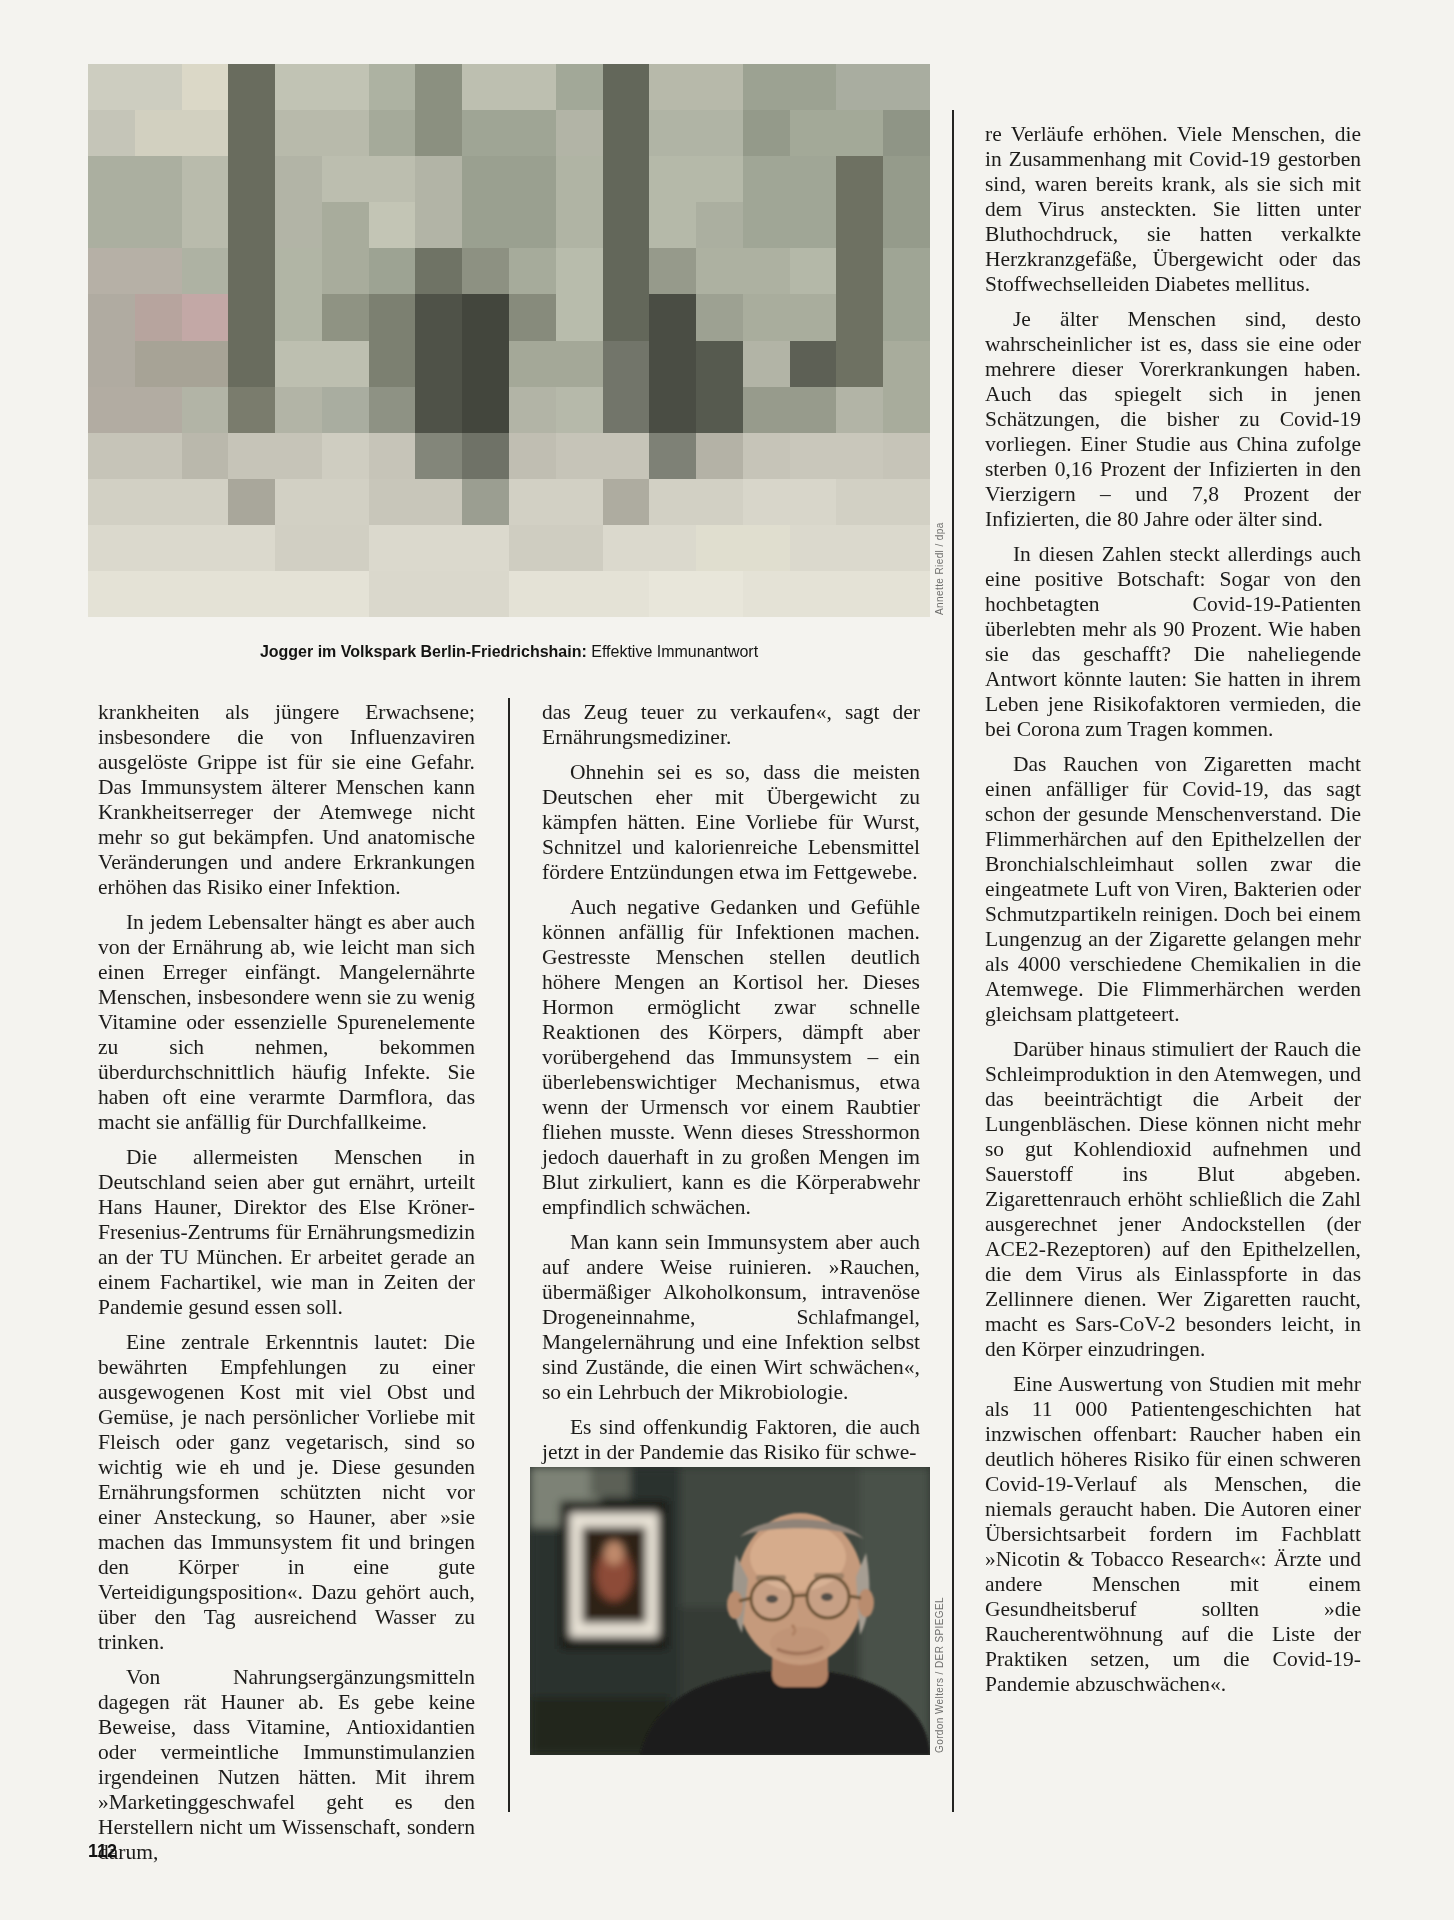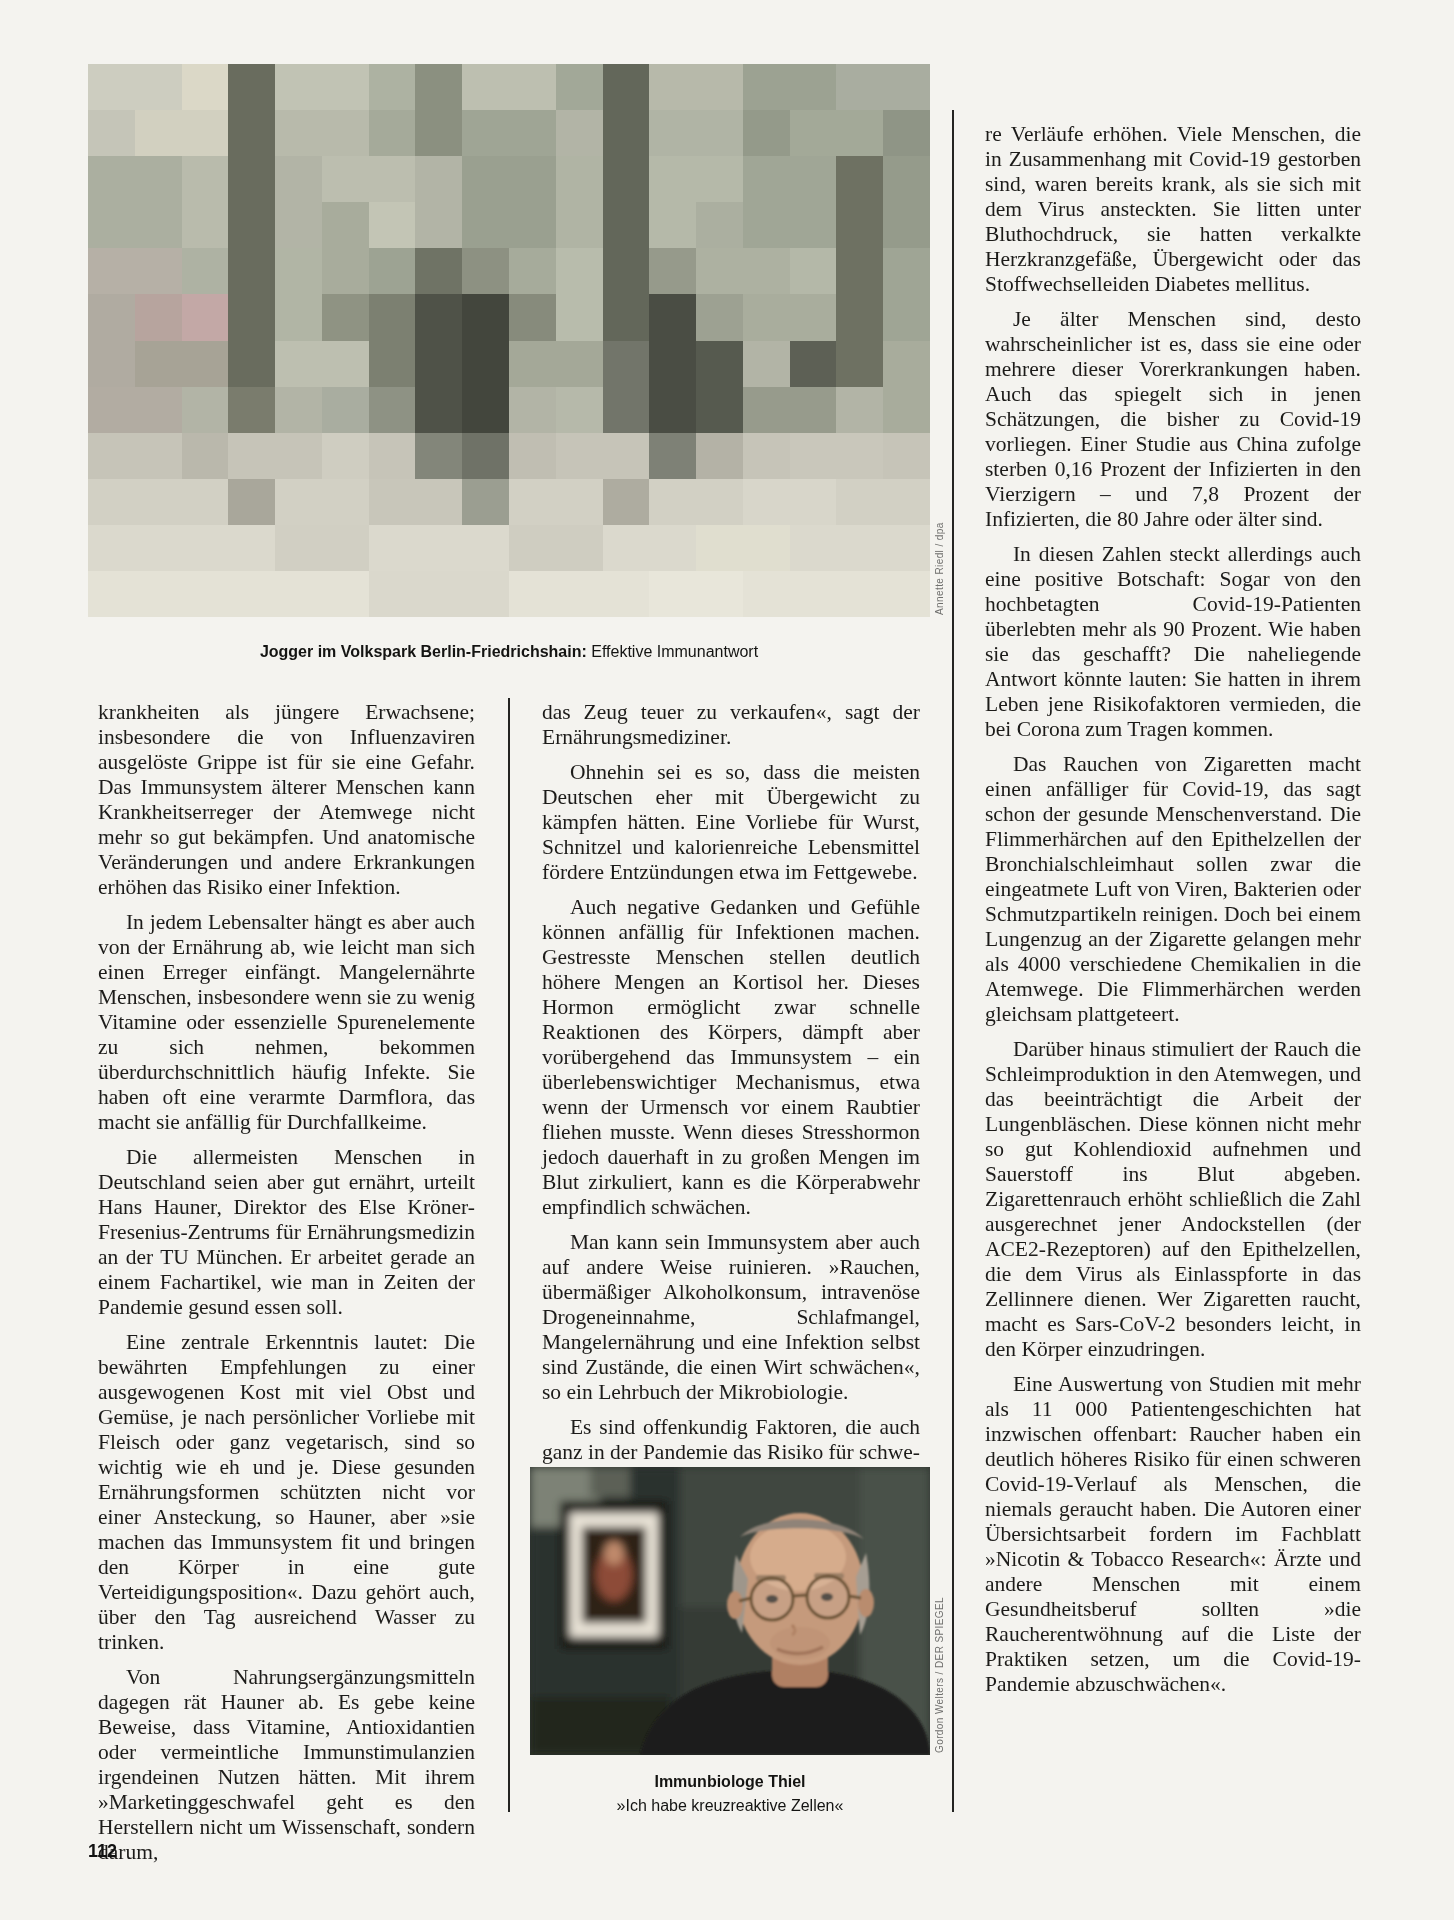--- a/index.html
+++ b/index.html
@@ -162,21 +162,21 @@
       <p>In jedem Lebensalter hängt es aber auch von der Ernährung ab, wie leicht man sich einen Erreger einfängt. Mangelernährte Menschen, insbesondere wenn sie zu wenig Vitamine oder essenzielle Spurenelemente zu sich nehmen, bekommen überdurchschnittlich häufig Infekte. Sie haben oft eine verarmte Darmflora, das macht sie anfällig für Durchfallkeime.</p>
       <p>Die allermeisten Menschen in Deutschland seien aber gut ernährt, urteilt Hans Hauner, Direktor des Else Kröner-Fresenius-Zentrums für Ernährungsmedizin an der TU München. Er arbeitet gerade an einem Fachartikel, wie man in Zeiten der Pandemie gesund essen soll.</p>
       <p>Eine zentrale Erkenntnis lautet: Die bewährten Empfehlungen zu einer ausgewogenen Kost mit viel Obst und Gemüse, je nach persönlicher Vorliebe mit Fleisch oder ganz vegetarisch, sind so wichtig wie eh und je. Diese gesunden Ernährungsformen schützten nicht vor einer Ansteckung, so Hauner, aber »sie machen das Immunsystem fit und bringen den Körper in eine gute Verteidigungsposition«. Dazu gehört auch, über den Tag ausreichend Wasser zu trinken.</p>
       <p>Von Nahrungsergänzungsmitteln dagegen rät Hauner ab. Es gebe keine Beweise, dass Vitamine, Antioxidantien oder vermeintliche Immunstimulanzien irgendeinen Nutzen hätten. Mit ihrem »Marketinggeschwafel geht es den Herstellern nicht um Wissenschaft, sondern darum,</p>
     </div>
   <div class="col col-middle">
       <p>das Zeug teuer zu verkaufen«, sagt der Ernährungsmediziner.</p>
       <p>Ohnehin sei es so, dass die meisten Deutschen eher mit Übergewicht zu kämpfen hätten. Eine Vorliebe für Wurst, Schnitzel und kalorienreiche Lebensmittel fördere Entzündungen etwa im Fettgewebe.</p>
       <p>Auch negative Gedanken und Gefühle können anfällig für Infektionen machen. Gestresste Menschen stellen deutlich höhere Mengen an Kortisol her. Dieses Hormon ermöglicht zwar schnelle Reaktionen des Körpers, dämpft aber vorübergehend das Immunsystem – ein überlebenswichtiger Mechanismus, etwa wenn der Urmensch vor einem Raubtier fliehen musste. Wenn dieses Stresshormon jedoch dauerhaft in zu großen Mengen im Blut zirkuliert, kann es die Körperabwehr empfindlich schwächen.</p>
       <p>Man kann sein Immunsystem aber auch auf andere Weise ruinieren. »Rauchen, übermäßiger Alkoholkonsum, intravenöse Drogeneinnahme, Schlafmangel, Mangelernährung und eine Infektion selbst sind Zustände, die einen Wirt schwächen«, so ein Lehrbuch der Mikrobiologie.</p>
-      <p>Es sind offenkundig Faktoren, die auch ganz in der Pandemie das Risiko für schwe-</p>
+      <p>Es sind offenkundig Faktoren, die auch jetzt in der Pandemie das Risiko für schwe-</p>
     </div>
   <div class="col col-right">
       <p>re Verläufe erhöhen. Viele Menschen, die in Zusammenhang mit Covid-19 gestorben sind, waren bereits krank, als sie sich mit dem Virus ansteckten. Sie litten unter Bluthochdruck, sie hatten verkalkte Herzkranzgefäße, Übergewicht oder das Stoffwechselleiden Diabetes mellitus.</p>
       <p>Je älter Menschen sind, desto wahrscheinlicher ist es, dass sie eine oder mehrere dieser Vorerkrankungen haben. Auch das spiegelt sich in jenen Schätzungen, die bisher zu Covid-19 vorliegen. Einer Studie aus China zufolge sterben 0,16 Prozent der Infizierten in den Vierzigern – und 7,8 Prozent der Infizierten, die 80 Jahre oder älter sind.</p>
       <p>In diesen Zahlen steckt allerdings auch eine positive Botschaft: Sogar von den hochbetagten Covid-19-Patienten überlebten mehr als 90 Prozent. Wie haben sie das geschafft? Die naheliegende Antwort könnte lauten: Sie hatten in ihrem Leben jene Risikofaktoren vermieden, die bei Corona zum Tragen kommen.</p>
       <p>Das Rauchen von Zigaretten macht einen anfälliger für Covid-19, das sagt schon der gesunde Menschenverstand. Die Flimmerhärchen auf den Epithelzellen der Bronchialschleimhaut sollen zwar die eingeatmete Luft von Viren, Bakterien oder Schmutzpartikeln reinigen. Doch bei einem Lungenzug an der Zigarette gelangen mehr als 4000 verschiedene Chemikalien in die Atemwege. Die Flimmerhärchen werden gleichsam plattgeteert.</p>
       <p>Darüber hinaus stimuliert der Rauch die Schleimproduktion in den Atemwegen, und das beeinträchtigt die Arbeit der Lungenbläschen. Diese können nicht mehr so gut Kohlendioxid aufnehmen und Sauerstoff ins Blut abgeben. Zigarettenrauch erhöht schließlich die Zahl ausgerechnet jener Andockstellen (der ACE2-Rezeptoren) auf den Epithelzellen, die dem Virus als Einlasspforte in das Zellinnere dienen. Wer Zigaretten raucht, macht es Sars-CoV-2 besonders leicht, in den Körper einzudringen.</p>
       <p>Eine Auswertung von Studien mit mehr als 11 000 Patientengeschichten hat inzwischen offenbart: Raucher haben ein deutlich höheres Risiko für einen schweren Covid-19-Verlauf als Menschen, die niemals geraucht haben. Die Autoren einer Übersichtsarbeit fordern im Fachblatt »Nicotin &amp; Tobacco Research«: Ärzte und andere Menschen mit einem Gesundheitsberuf sollten »die Raucherentwöhnung auf die Liste der Praktiken setzen, um die Covid-19-Pandemie abzuschwächen«.</p>
     </div>
 
@@ -227,20 +227,16 @@
         <path d="M247,182 Q270,192 293,180" stroke="#8c5f48" stroke-width="3.5" fill="none"></path>
         <ellipse cx="270" cy="176" rx="30" ry="16" fill="#bb8f72" opacity="0.45"></ellipse>
       </g>
     </svg>
   </figure>
 
   <div class="credit credit-thiel">
     <span>Gordon Welters / DER SPIEGEL</span>
   </div>
 
-  <div class="caption caption-thiel">
-    <div><b>Immunbiologe Thiel</b></div>
-    <div>»Ich habe kreuzreaktive Zellen«</div>
-  </div>
 
   <div class="page-number">112</div>
 
 </div>
 
 </body></html>

